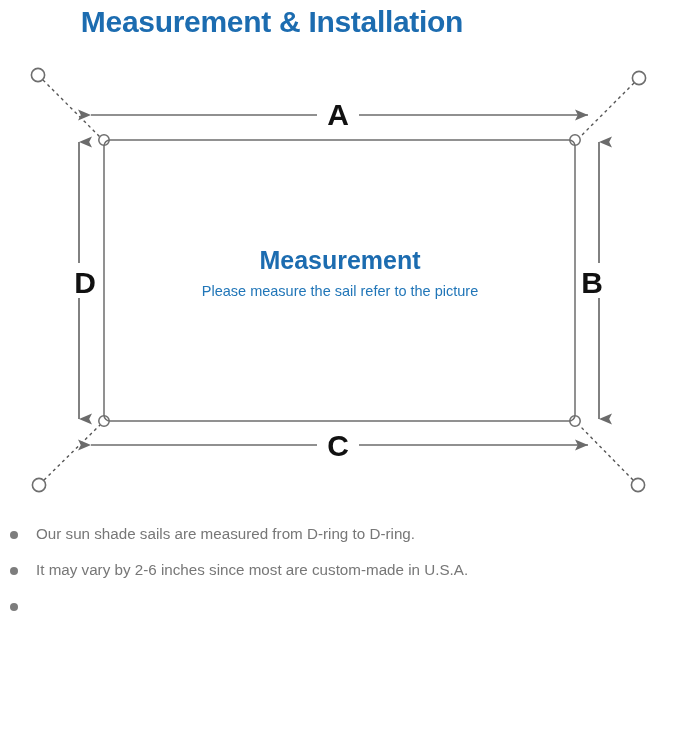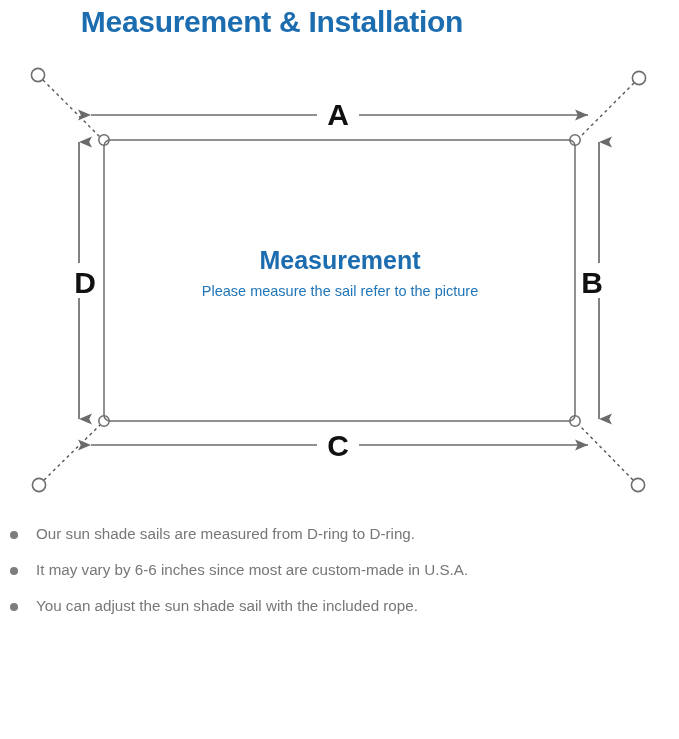--- a/index.html
+++ b/index.html
@@ -162,19 +162,18 @@
   </svg>
 </div>
 
 <div id="notes">
   <div class="note-item">
     <span class="note-bullet"></span>
     <span>Our sun shade sails are measured from D-ring to D-ring.</span>
   </div>
   <div class="note-item">
     <span class="note-bullet"></span>
-    <span>It may vary by 6-6 inches since most are custom-made in U.S.A.</span>
+    <span>It may vary by 2-6 inches since most are custom-made in U.S.A.</span>
   </div>
   <div class="note-item">
     <span class="note-bullet"></span>
-    <span>You can adjust the sun shade sail with the included rope.</span>
   </div>
 </div>
 
 </body></html>

